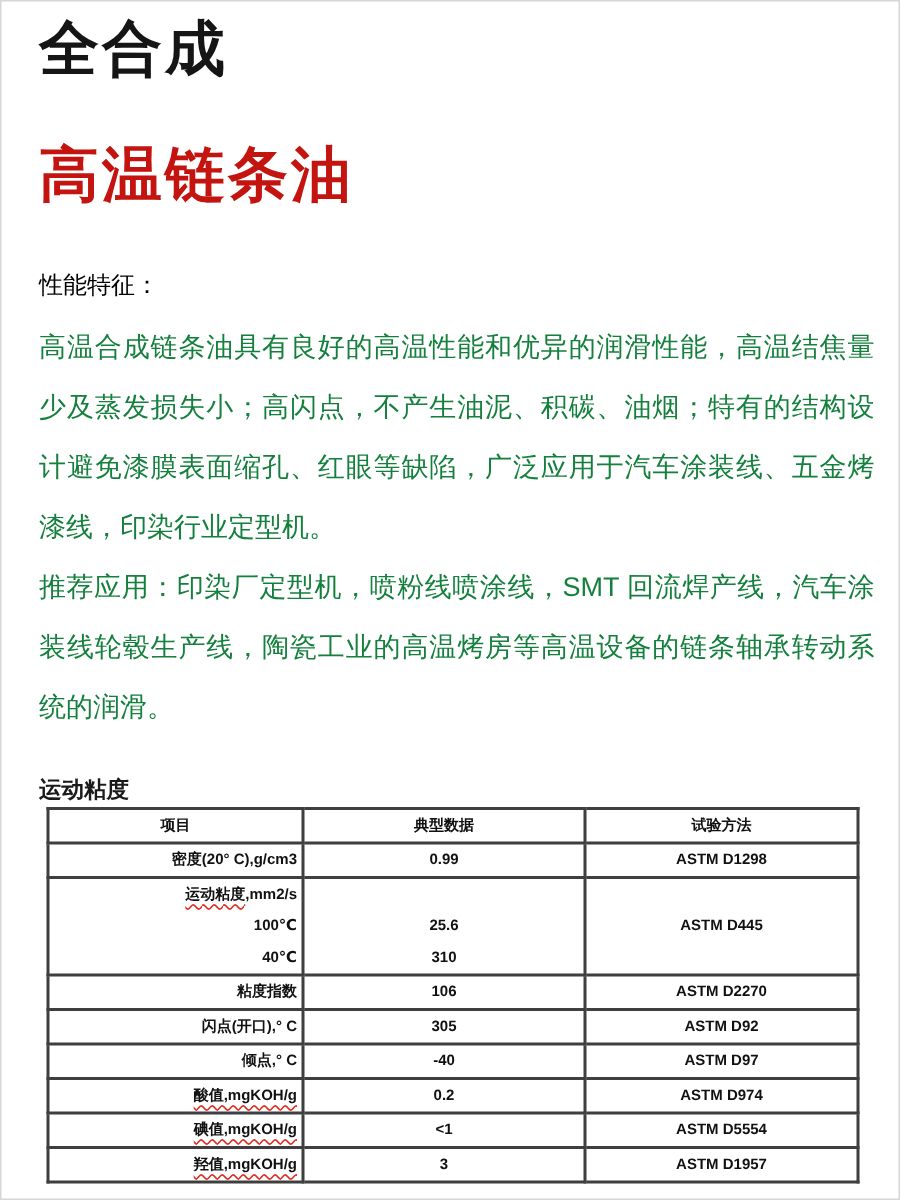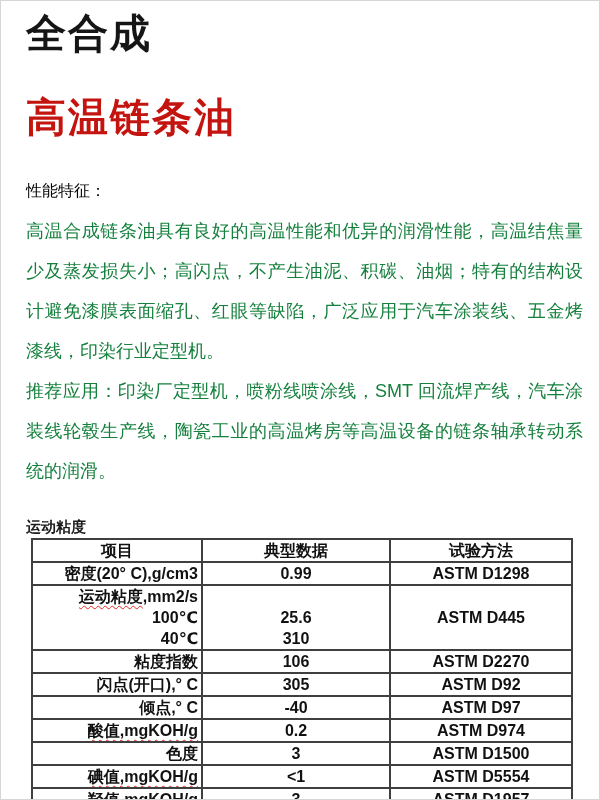--- a/index.html
+++ b/index.html
@@ -44,21 +44,21 @@
     font-weight:600;color:#1a1a1a;
   }
   table.specs{
     margin-left:5px;
     width:540px;
     border-collapse:collapse;
     table-layout:fixed;
   }
   table.specs th, table.specs td{
     border:2px solid #3f3f3f;
-    font-size:16px;
+    font-size:10px;
     font-weight:bold;
     color:#111;
     padding:0 3px;
     vertical-align:middle;
     overflow:hidden;
   }
   table.specs th{ text-align:center; line-height:21px; }
   td.c-item{ text-align:right; padding-left:5px; }
   td.c-value, td.c-method{ text-align:center; }
   .tline{ line-height:21px; min-height:21px; white-space:nowrap; }
@@ -163,31 +163,20 @@
           </td>
           <td class="c-value">
             <div class="tline">0.2</div>
           </td>
           <td class="c-method">
             <div class="tline">ASTM D974</div>
           </td>
         </tr>
         <tr>
           <td class="c-item">
-            <div class="tline">色度</div>
-          </td>
-          <td class="c-value">
-            <div class="tline">3</div>
-          </td>
-          <td class="c-method">
-            <div class="tline">ASTM D1500</div>
-          </td>
-        </tr>
-        <tr>
-          <td class="c-item">
             <div class="tline"><span class="wavy">碘值,mgKOH/g</span></div>
           </td>
           <td class="c-value">
             <div class="tline">&lt;1</div>
           </td>
           <td class="c-method">
             <div class="tline">ASTM D5554</div>
           </td>
         </tr>
         <tr>

